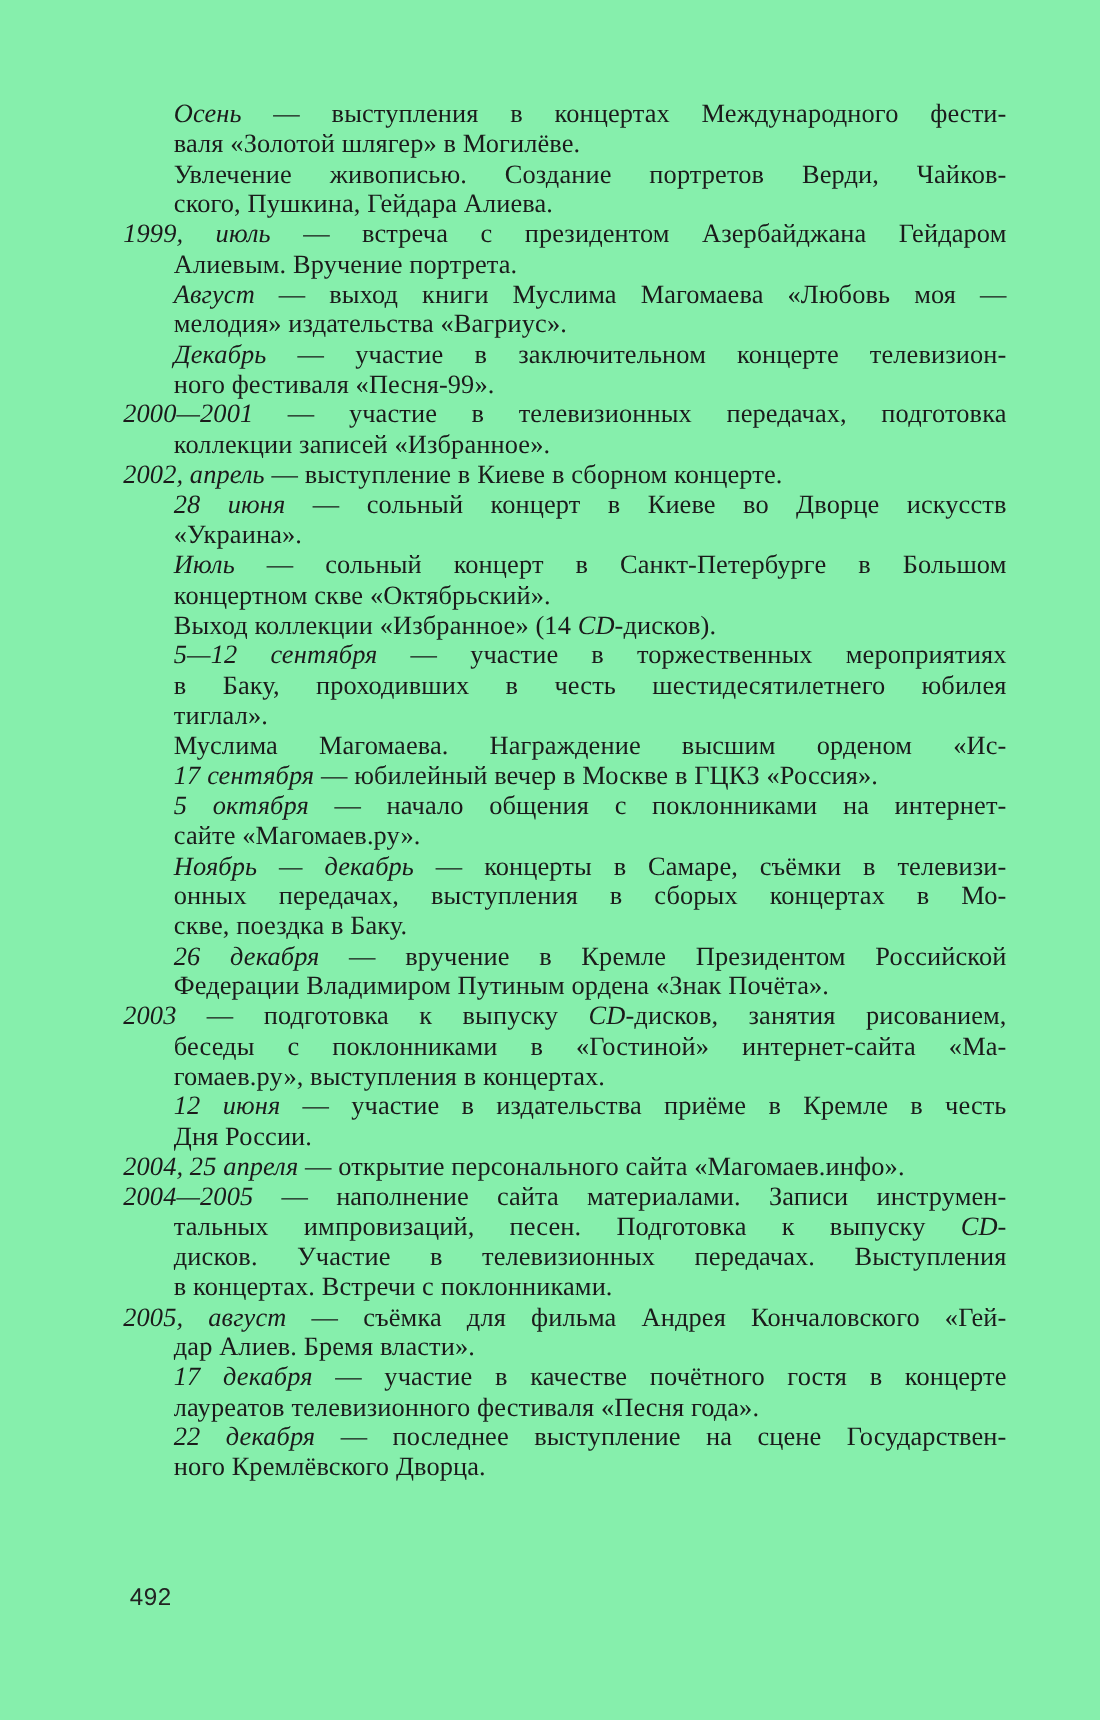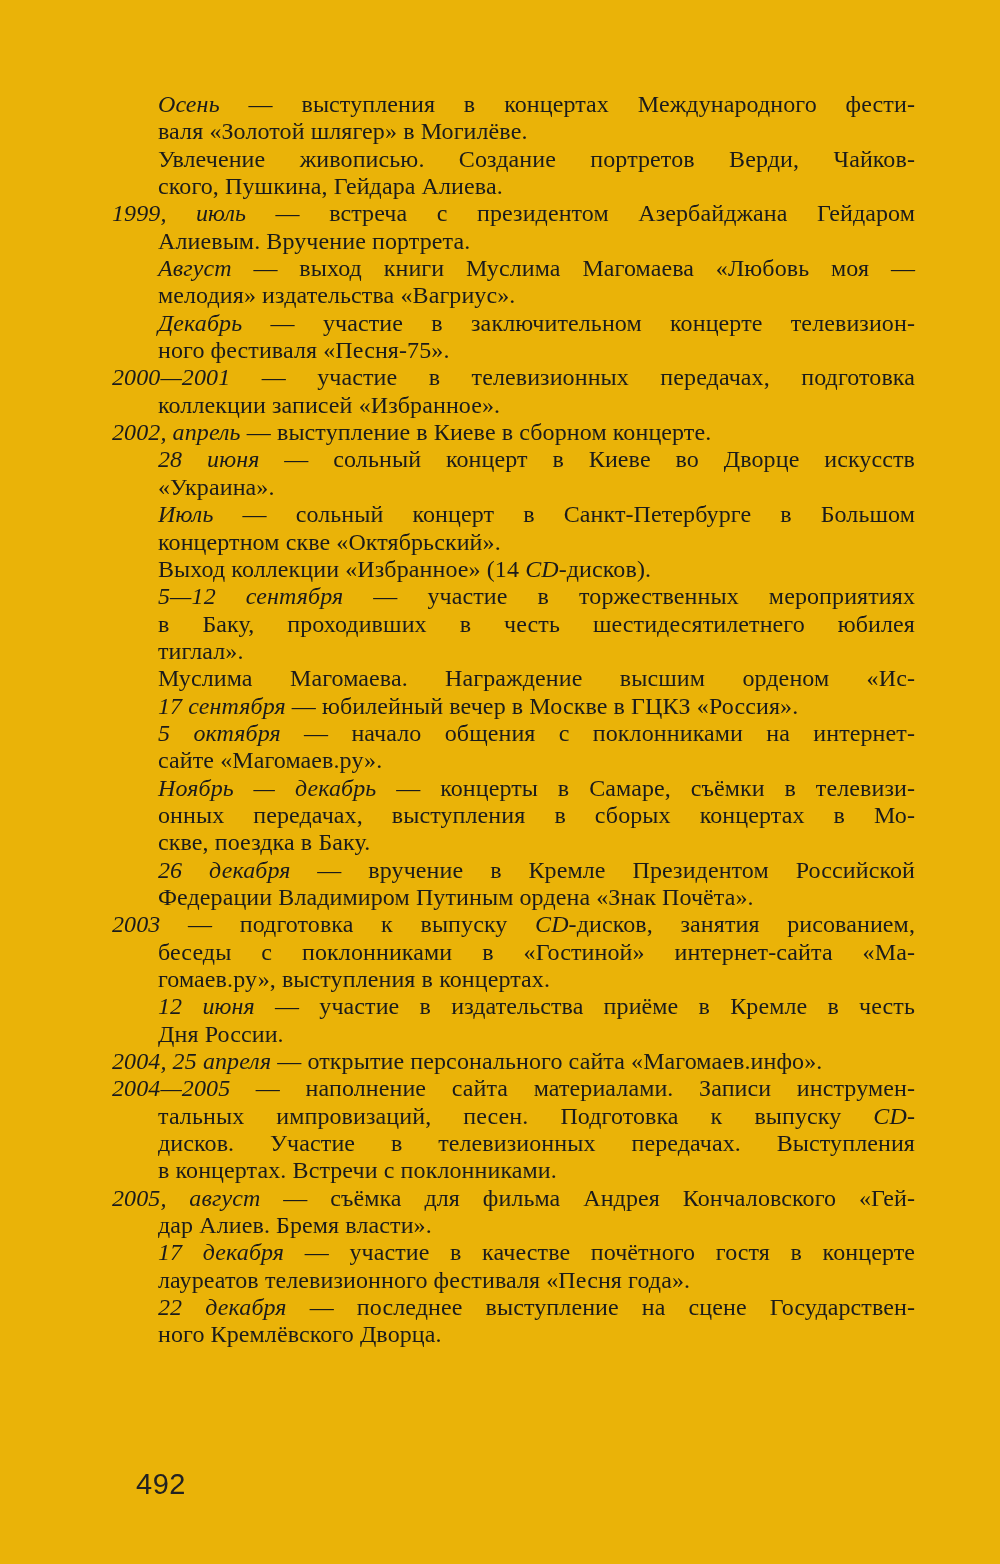--- a/index.html
+++ b/index.html
@@ -9,21 +9,21 @@
   body {
     width: 1000px;
     height: 1564px;
     background: #fdfdfc;
     position: relative;
     overflow: hidden;
   }
   .page {
     position: absolute;
     inset: 0;
-    background: #eab308;
+    background: #86efac;
     padding-left: 24px;
   }
   .text-block {
     position: absolute;
     left: 158px;
     top: 91px;
     width: 757px;
     font-family: "Liberation Serif", "DejaVu Serif", serif;
     font-size: 24px;
     line-height: 27.35px;
@@ -45,28 +45,27 @@
   }
   .entry.hang .ln.first {
     margin-left: -46px;
   }
   .ln i {
     font-style: italic;
     text-align: center;
   }
   .folio {
     position: absolute;
-    left: 136px;
+    left: 118px;
     top: 1440px;
     font-family: "Liberation Sans", "DejaVu Sans", sans-serif;
-    font-size: 29px;
+    font-size: 22px;
     line-height: 24px;
     color: #222222;
     letter-spacing: 0.5px;
-    margin-top: 32px;
   }
 </style>
 </head>
 <body>
 
 <div class="page">
   <div class="text-block">
       <div class="entry">
         <div class="ln"><i>Осень</i><span> — выступления в концертах Международного фести-</span></div>
         <div class="ln ragged"><span>валя «Золотой шлягер» в Могилёве.</span></div>
@@ -78,21 +77,21 @@
       <div class="entry hang">
         <div class="ln first"><i>1999, июль</i><span> — встреча с президентом Азербайджана Гейдаром</span></div>
         <div class="ln ragged"><span>Алиевым. Вручение портрета.</span></div>
       </div>
       <div class="entry">
         <div class="ln"><i>Август</i><span> — выход книги Муслима Магомаева «Любовь моя —</span></div>
         <div class="ln ragged"><span>мелодия» издательства «Вагриус».</span></div>
       </div>
       <div class="entry">
         <div class="ln"><i>Декабрь</i><span> — участие в заключительном концерте телевизион-</span></div>
-        <div class="ln ragged"><span>ного фестиваля «Песня-75».</span></div>
+        <div class="ln ragged"><span>ного фестиваля «Песня-99».</span></div>
       </div>
       <div class="entry hang">
         <div class="ln first"><i>2000—2001</i><span> — участие в телевизионных передачах, подготовка</span></div>
         <div class="ln ragged"><span>коллекции записей «Избранное».</span></div>
       </div>
       <div class="entry hang">
         <div class="ln ragged first"><i>2002, апрель</i><span> — выступление в Киеве в сборном концерте.</span></div>
       </div>
       <div class="entry">
         <div class="ln"><i>28 июня</i><span> — сольный концерт в Киеве во Дворце искусств</span></div>

